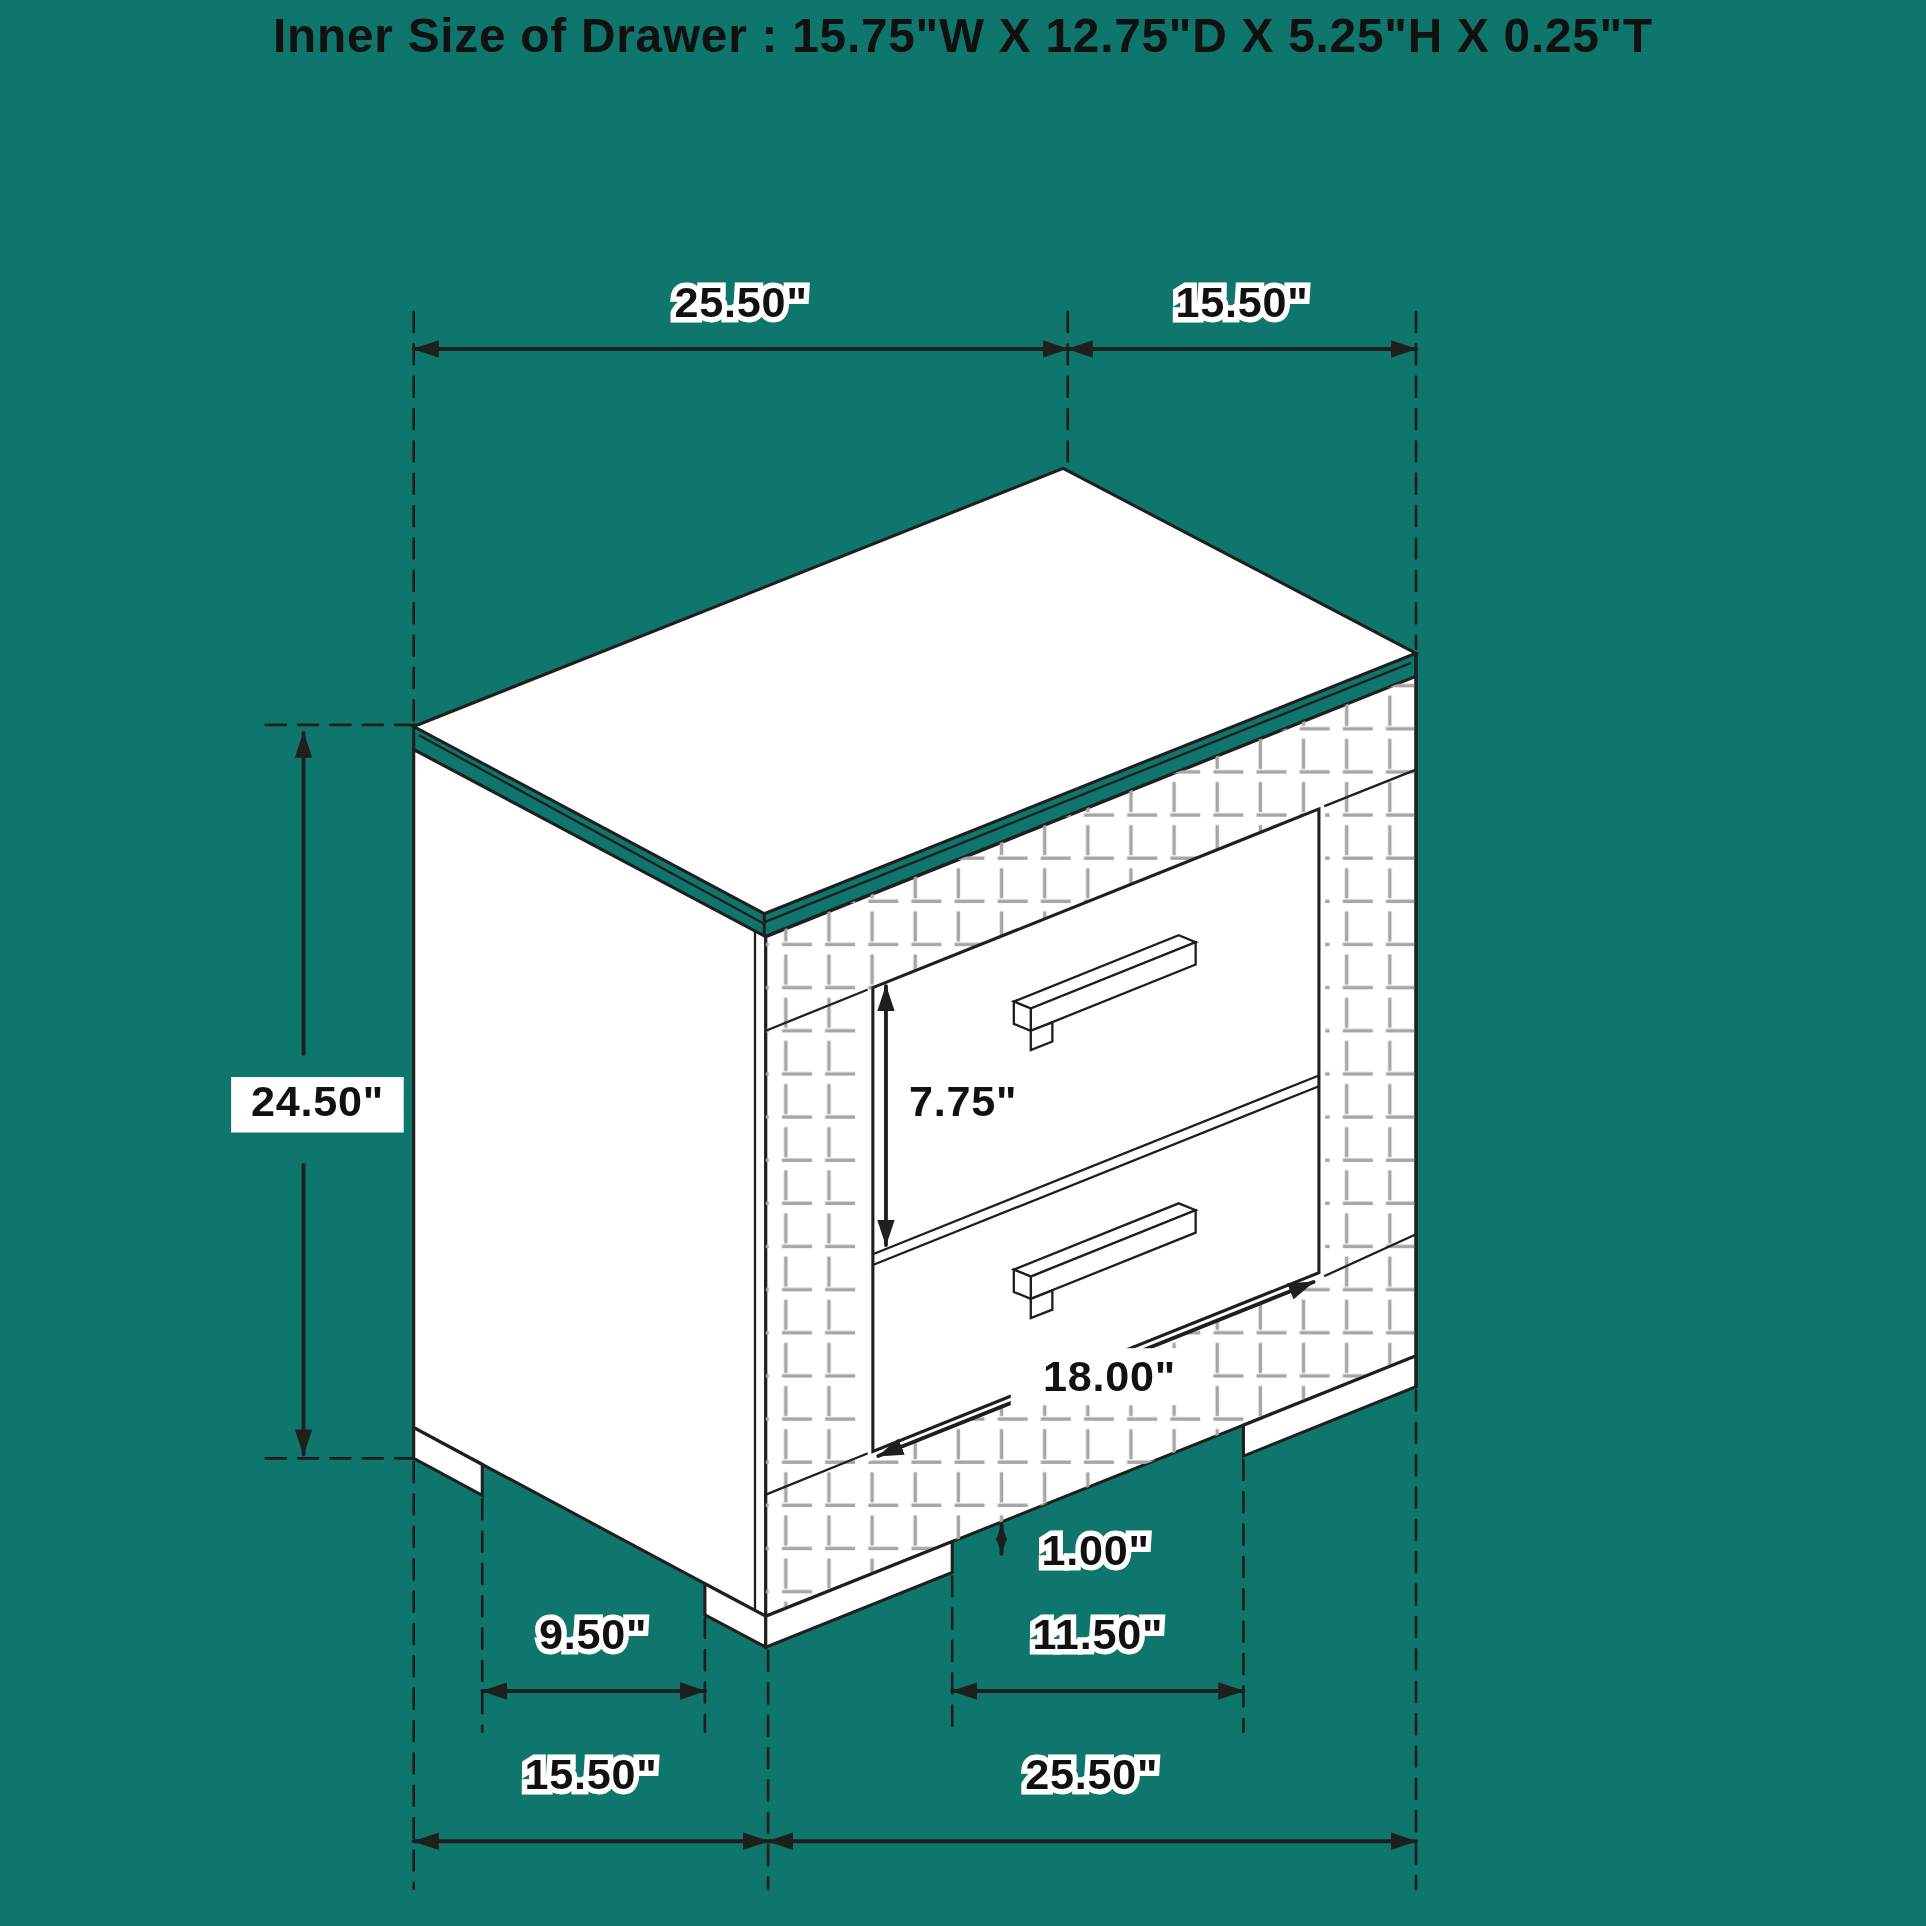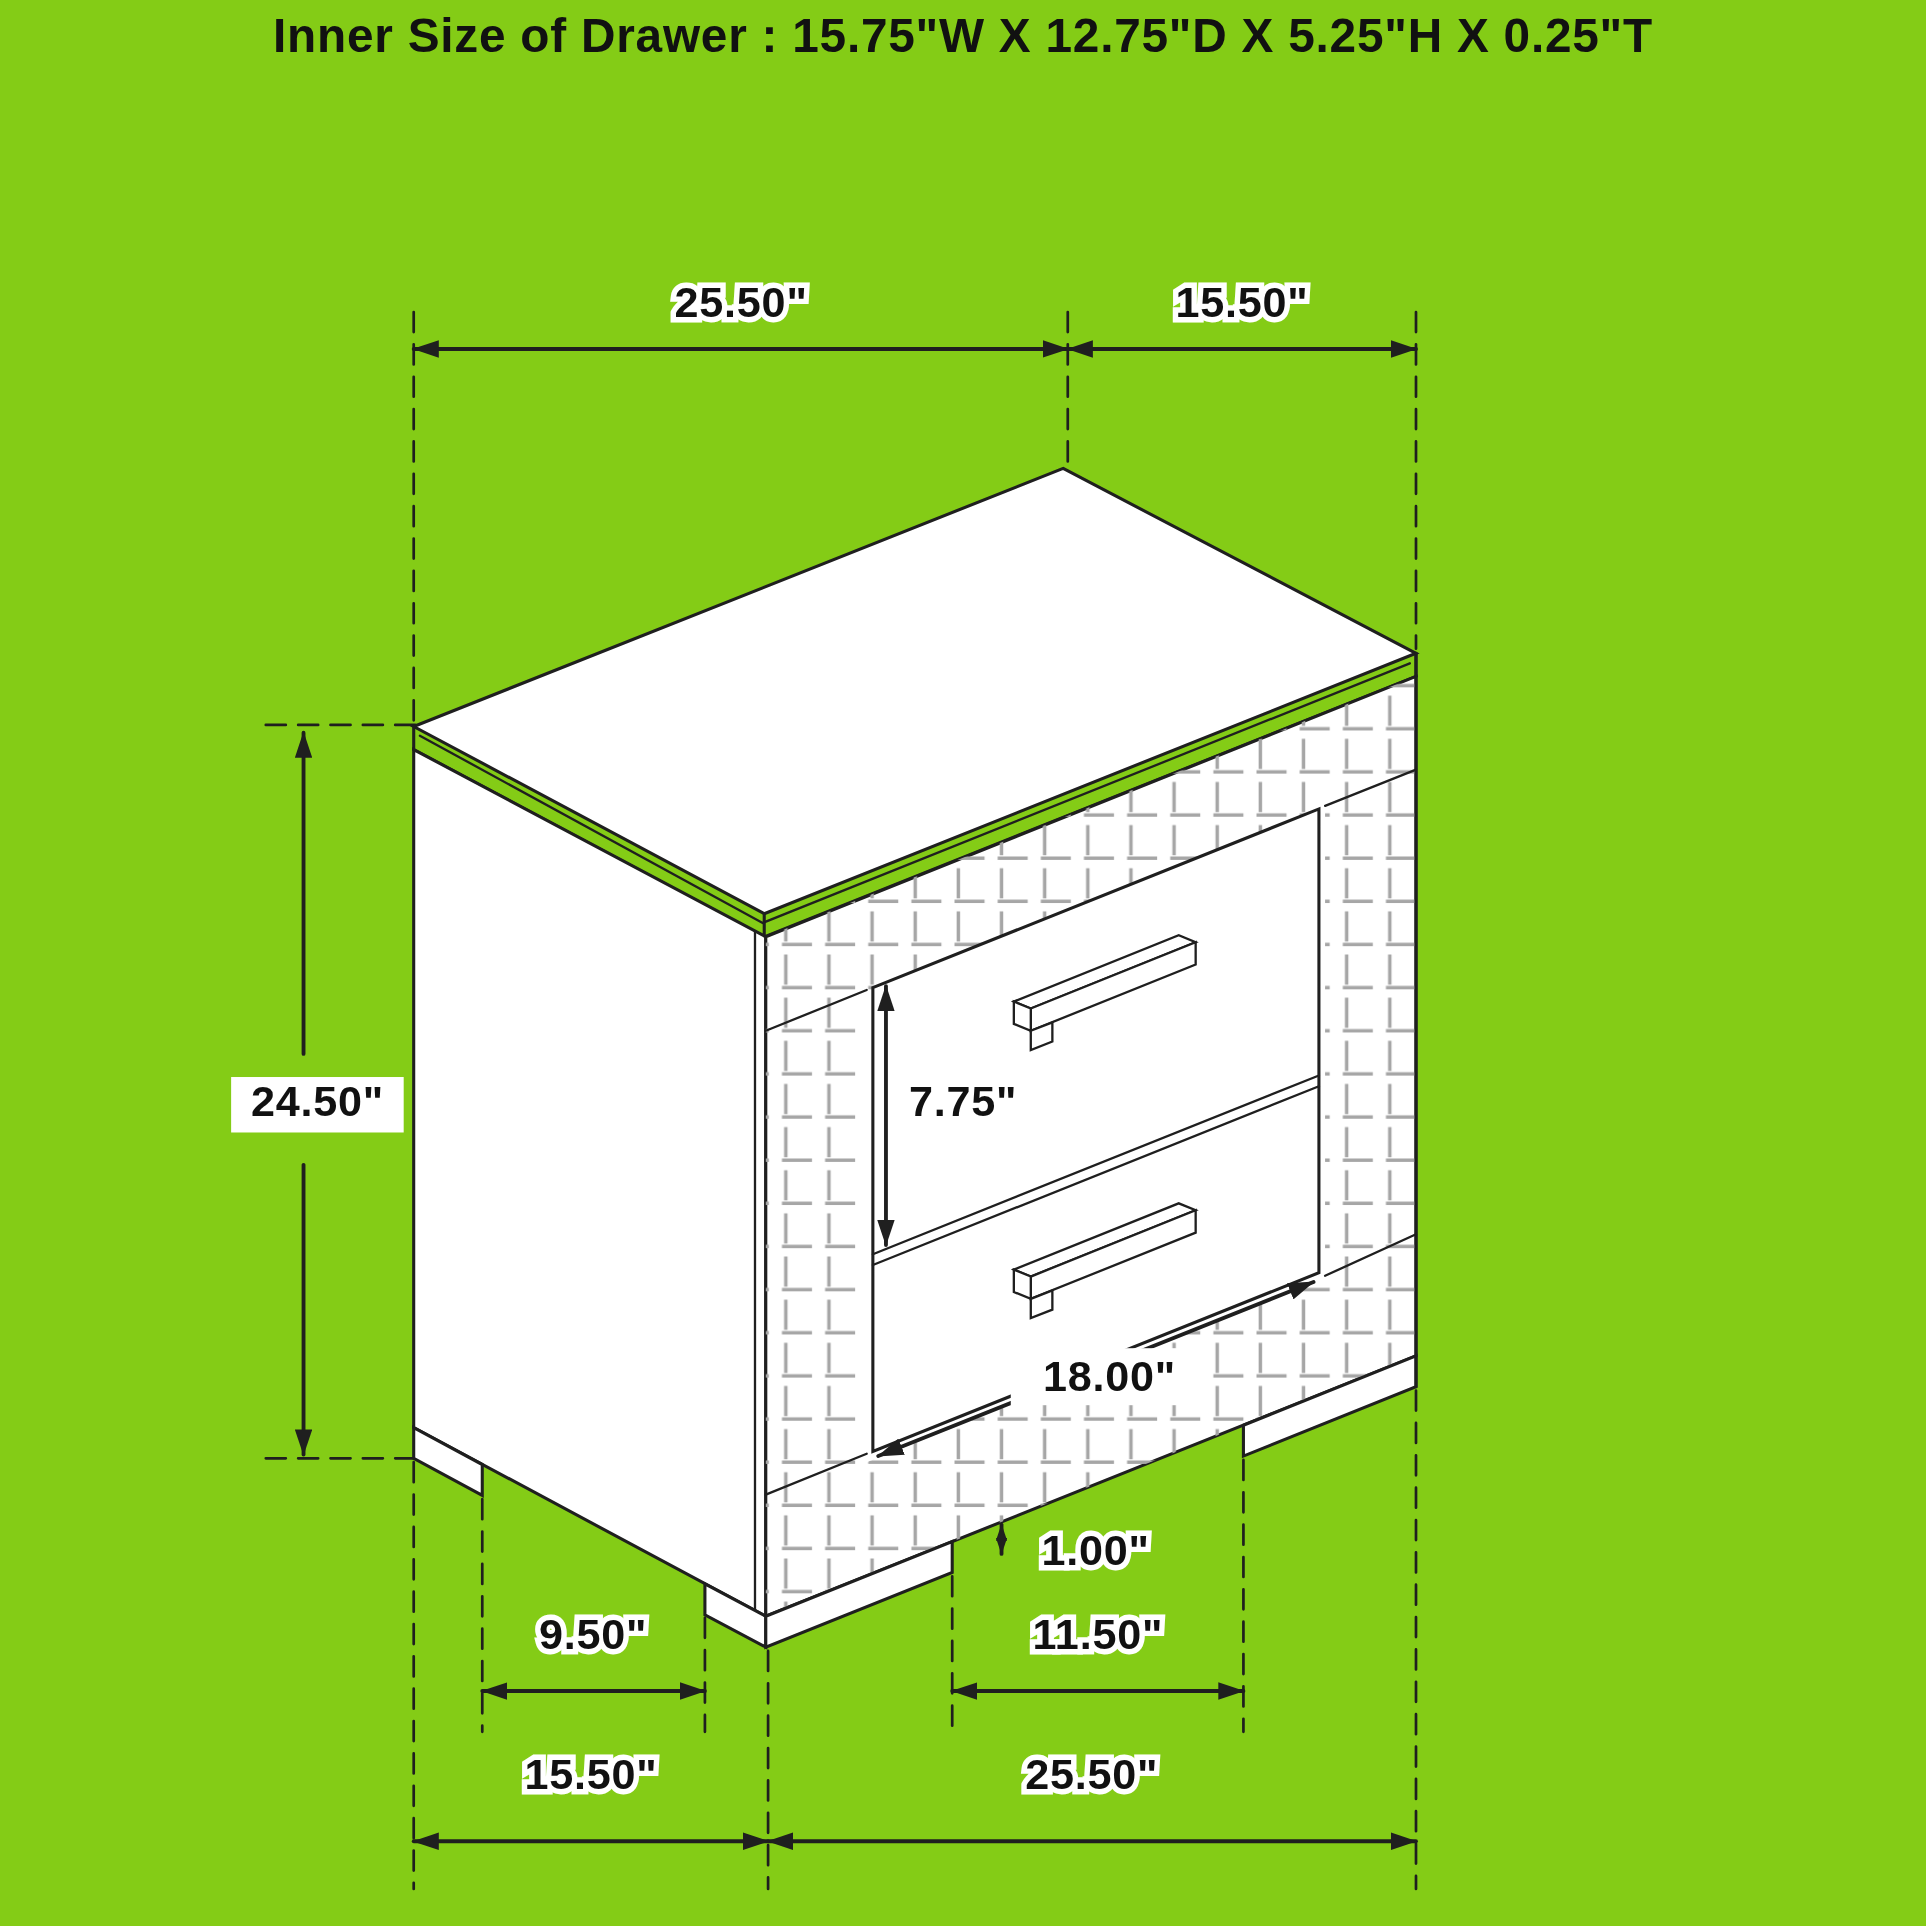--- a/index.html
+++ b/index.html
@@ -1,16 +1,16 @@
 <!DOCTYPE html>
 <html style="font-size:12.3px"><head>
 <meta charset="utf-8">
 <style>
   html, body { margin: 0; padding: 0; background: #ffffff; }
-  .stage { width: 1926px; height: 1926px; position: relative; background: #84cc16; }
+  .stage { width: 1926px; height: 1926px; position: relative; background: #0f766e; }
   svg { display: block; }
   .lbl {
     font-family: "Liberation Sans", sans-serif;
     font-weight: 700;
     font-size: 56px;
     fill: #111111;
     stroke: #ffffff;
     stroke-width: 14px;
     paint-order: stroke;
     letter-spacing: 1px;

